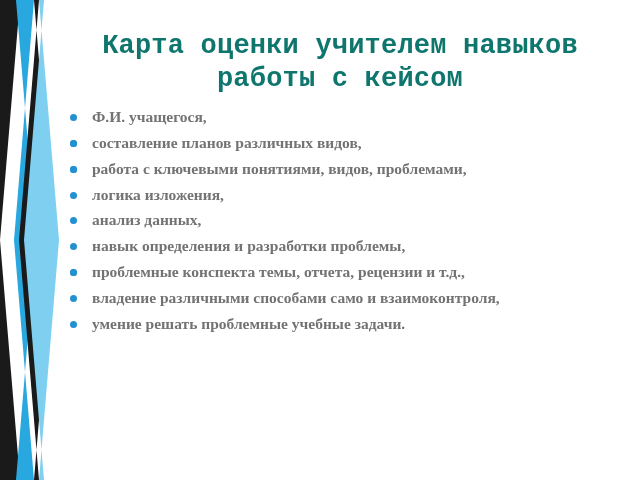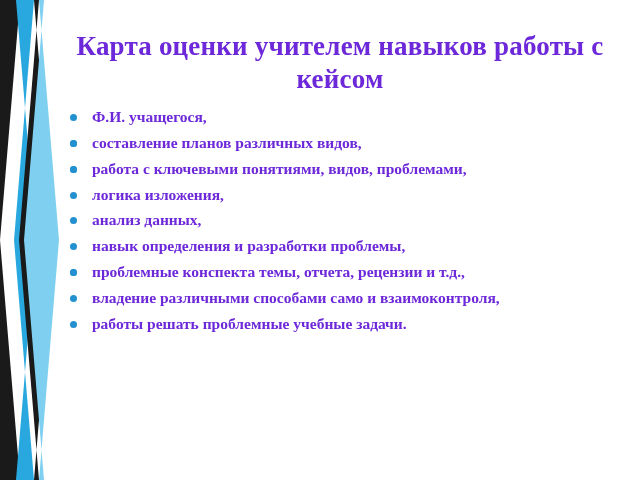--- a/index.html
+++ b/index.html
@@ -31,22 +31,22 @@
     pointer-events: none;
   }
 
   
   .title {
     position: absolute;
     left: 70px;
     top: 12px;
     width: 540px;
     text-align: center;
-    color: #6d28d9;
-    font-family: Liberation Serif, serif;
+    color: #0f766e;
+    font-family: Liberation Mono, monospace;
     font-weight: bold;
     font-size: 27px;
     line-height: 1.22;
     letter-spacing: 0.2px;
   }
 
   
   .content {
     position: absolute;
     left: 64px;
@@ -59,21 +59,21 @@
     padding: 0;
   }
   ul.bullets li {
     position: relative;
     padding-left: 28px;
     margin: 0 0 8.5px 0;
     font-family: "Liberation Serif", serif;
     font-weight: bold;
     font-size: 15.5px;
     line-height: 1.12;
-    color: #6d28d9;
+    color: #737373;
     white-space: nowrap;
   }
   ul.bullets li .dot {
     position: absolute;
     left: 6px;
     top: 6px;
     width: 7px;
     height: 7px;
     border-radius: 50%;
     background: #2390cf;
@@ -107,17 +107,17 @@
       <li><span class="dot"></span></li>
       <li><span class="dot"></span><span>составление планов различных видов,</span></li>
       <li><span class="dot"></span></li>
       <li><span class="dot"></span><span>работа с ключевыми понятиями, видов, проблемами,</span></li>
       <li><span class="dot"></span><span>логика изложения,</span></li>
       <li><span class="dot"></span><span>анализ данных,</span></li>
       <li><span class="dot"></span><span>навык определения и разработки проблемы,</span></li>
       <li><span class="dot"></span></li>
       <li><span class="dot"></span><span>проблемные конспекта темы, отчета, рецензии и т.д.,</span></li>
       <li><span class="dot"></span><span>владение различными способами само и взаимоконтроля,</span></li>
-      <li><span class="dot"></span><span>работы решать проблемные учебные задачи.</span></li>
+      <li><span class="dot"></span><span>умение решать проблемные учебные задачи.</span></li>
     </ul>
   </div>
 
 </div>
 
 </body></html>

